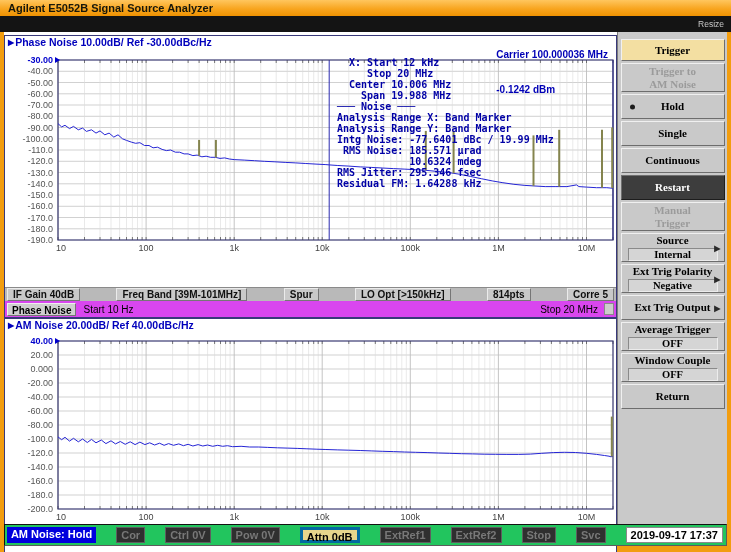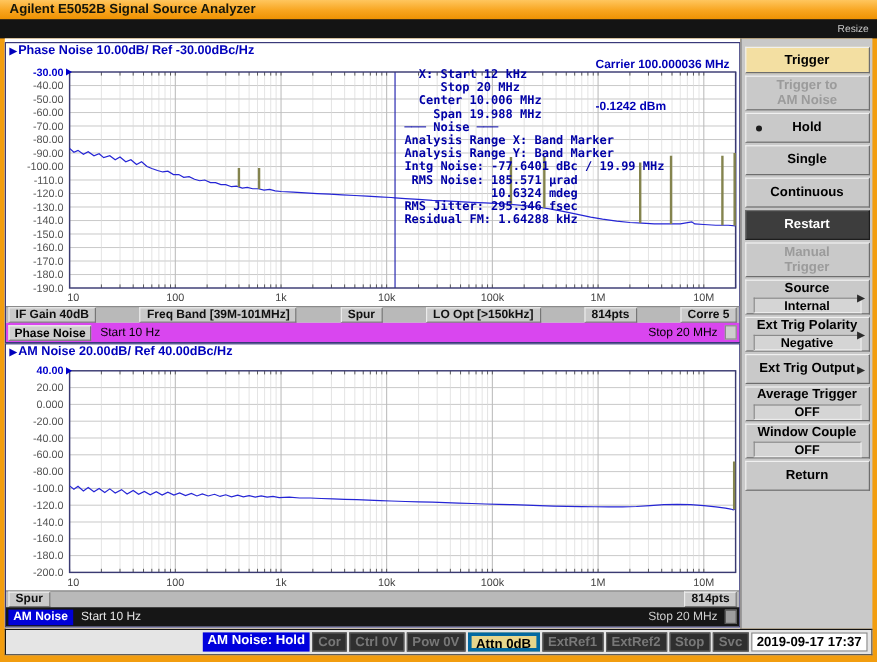--- a/index.html
+++ b/index.html
@@ -17,55 +17,55 @@
          font-size:10.5px;font-weight:bold;color:#0000bc;line-height:13px;}
   .tr-arrow{font-size:8px;margin-right:1px;color:#0000bc;}
   .plotwrap{position:relative;}
   .plotwrap svg{display:block;}
   .carrier{position:absolute;top:0px;right:8px;display:flex;gap:24px;
            font-size:10px;font-weight:bold;color:#0000b6;flex-direction:column;}
   .infobox{position:absolute;left:332px;top:8px;white-space:pre;
            font-family:"DejaVu Sans Mono",monospace;font-size:10px;line-height:11px;
            font-weight:bold;color:#0000a6;}
   .graybar{height:14px;background:#b9b9b9;border-top:1px solid #8a8a8a;box-sizing:border-box;
-           display:flex;align-items:center;justify-content:space-between;padding:0 2px;}
+           display:flex;align-items:center;justify-content:space-between;padding:0 2px;margin-top:32px;}
   .seg{font-size:10px;font-weight:bold;color:#101010;background:#c9c9c9;
        border:1px solid;border-color:#ebebeb #767676 #767676 #ebebeb;
        padding:0 5px;height:13px;line-height:11px;box-sizing:border-box;white-space:nowrap;}
   .statusrow{height:16px;display:flex;align-items:center;font-size:10px;gap:7px;
              padding-left:2px;position:relative;box-sizing:border-box;}
   .statusrow.light{background:#d946ef;color:#000;}
   .statusrow.dark{background:#161616;color:#e6e6e6;}
   .sname{font-weight:bold;padding:0 4px;height:13px;line-height:13px;box-sizing:border-box;}
   .light .sname{background:#cfcfcf;border:1px solid;border-color:#efefef #747474 #747474 #efefef;color:#000;}
   .dark .sname{background:#0000d8;color:#fff;}
   .sstop{margin-left:auto;margin-right:18px;}
   .dark .sstop{color:#cfcfcf;}
   .sq{position:absolute;right:2px;top:2px;width:10px;height:12px;background:#cdcdcd;border:1px solid #8a8a8a;box-sizing:border-box;}
   .dark .sq{background:#9d9d9d;border-color:#5a5a5a;}
   .sidebar{position:absolute;left:617px;top:32px;width:110px;height:492px;background:#c9c9c9;
            border-left:1px solid #7c7c7c;box-sizing:border-box;padding-top:7px;
-           display:flex;flex-direction:column;align-items:center;gap:2px;}
+           display:flex;flex-direction:column;align-items:center;gap:2px;font-family:Liberation Serif, serif;}
   .skey{width:104px;box-sizing:border-box;position:relative;background:#c9c9c9;
         border:1px solid;border-color:#f0f0f0 #6d6d6d #6d6d6d #f0f0f0;
         display:flex;flex-direction:column;align-items:center;justify-content:center;
         font-size:11px;font-weight:bold;color:#000;text-align:center;line-height:13px;}
   .skey.h1{height:25px;}
   .skey.h2{height:29px;}
   .skey.header{background:#f3dfa2;height:22px;}
   .skey.disabled{color:#9b9b9b;}
   .skey.active{background:#3d3d3d;color:#fff;border-color:#6f6f6f #1d1d1d #1d1d1d #6f6f6f;}
   .skey .val{background:#d5d5d5;border:1px solid;border-color:#8a8a8a #ececec #ececec #8a8a8a;
              width:90px;height:13px;line-height:12px;font-size:10.5px;margin-top:1px;box-sizing:border-box;}
   .skey .dot{position:absolute;left:8px;top:50%;transform:translateY(-50%);
              width:5px;height:5px;border-radius:50%;background:#1d1d1d;}
   .skey .arr{position:absolute;right:3px;top:50%;transform:translateY(-50%);font-size:8px;color:#2a2a2a;}
-  .bottombar{position:absolute;left:4px;top:524px;width:723px;height:22px;background:#e5e5e5;
+  .bottombar{position:absolute;left:4px;top:524px;width:723px;height:22px;background:#22c55e;
              border:1px solid;border-color:#121212 #5c5c5c #5c5c5c #121212;box-sizing:border-box;
-             display:flex;align-items:center;justify-content:flex-end;gap:2px;padding-right:3px;}
+             display:flex;align-items:center;justify-content:flex-end;gap:20px;padding-right:3px;}
   .bb{font-size:11px;font-weight:bold;height:16px;line-height:15px;padding:0 4px;
       box-sizing:border-box;white-space:nowrap;}
   .bb.hold{background:#0000dd;color:#fff;}
   .bb.dim{background:#2f2f2f;color:#787878;border:1px solid #5e5e5e;}
   .bb.attn{background:#e7d68c;color:#000;border:3px solid #0369a1;}
   .bb.date{background:#ffffff;color:#000;border:1px solid #8a8a8a;}
 </style>
 </head>
 <body>
 

